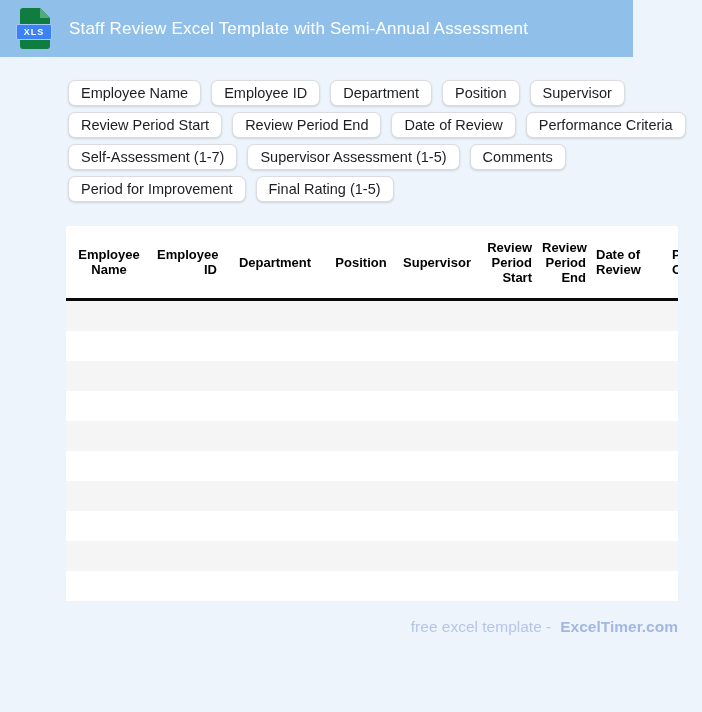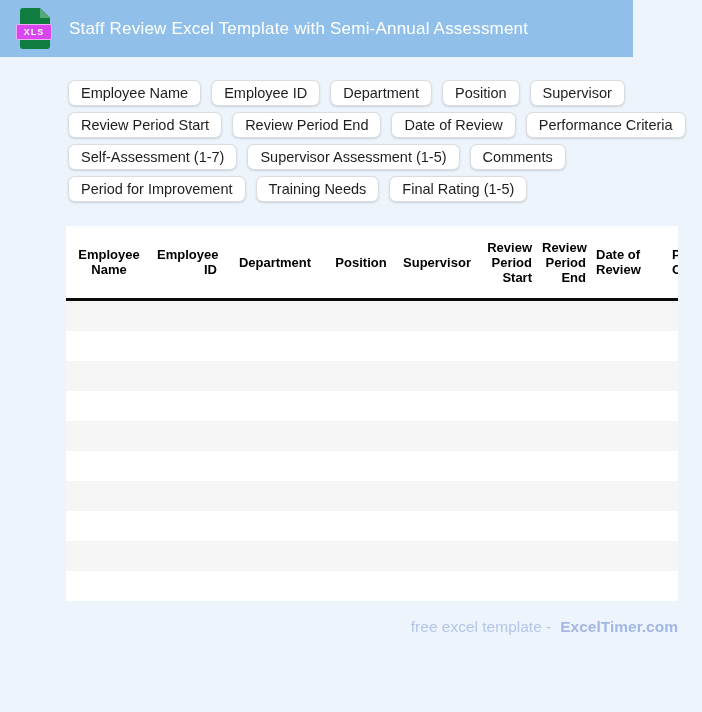--- a/index.html
+++ b/index.html
@@ -28,21 +28,21 @@
     border-style:solid;border-width:0 10px 10px 0;
     border-color:#90c0ea #90c0ea transparent transparent;
   }
   .xls-icon .fold{
     position:absolute;top:0;right:0;width:10px;height:10px;
     background:#57a877;
     clip-path:polygon(0 0,100% 100%,0 100%);
   }
   .xls-icon .band{
     position:absolute;left:-4px;top:16px;width:34px;height:14px;
-    background:#d946ef;
+    background:#3b82f6;
     border:1px solid rgba(255,255,255,0.55);
     border-radius:2px;
     display:flex;align-items:center;justify-content:center;
     color:#ffffff;font-size:9px;font-weight:bold;letter-spacing:1px;
   }
   .page-title{
     margin:0 0 0 19px;
     color:#ffffff;
     font-size:17px;font-weight:400;letter-spacing:0.2px;
     white-space:nowrap;
@@ -136,21 +136,20 @@
       <div class="chip">Date of Review</div>
       <div class="chip">Performance Criteria</div>
     </div>
     <div class="chip-row">
       <div class="chip">Self-Assessment (1-7)</div>
       <div class="chip">Supervisor Assessment (1-5)</div>
       <div class="chip">Comments</div>
     </div>
     <div class="chip-row">
       <div class="chip">Period for Improvement</div>
-      <div class="chip">Training Needs</div>
       <div class="chip">Final Rating (1-5)</div>
     </div>
   </div>
 
 <div class="table-wrap">
   <table class="preview" id="preview-table">
       <colgroup>
         <col style="width: 86px;">
         <col style="width: 70px;">
         <col style="width: 106px;">

